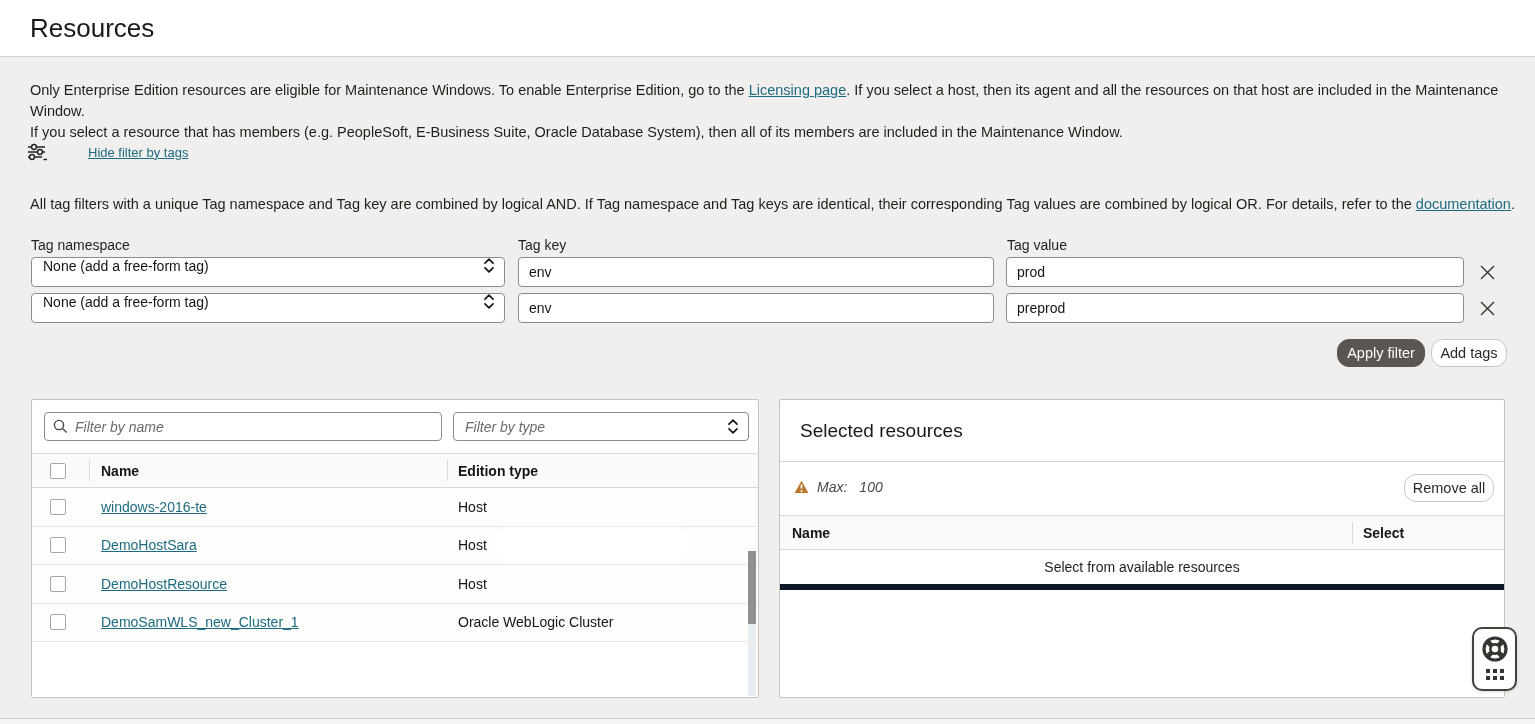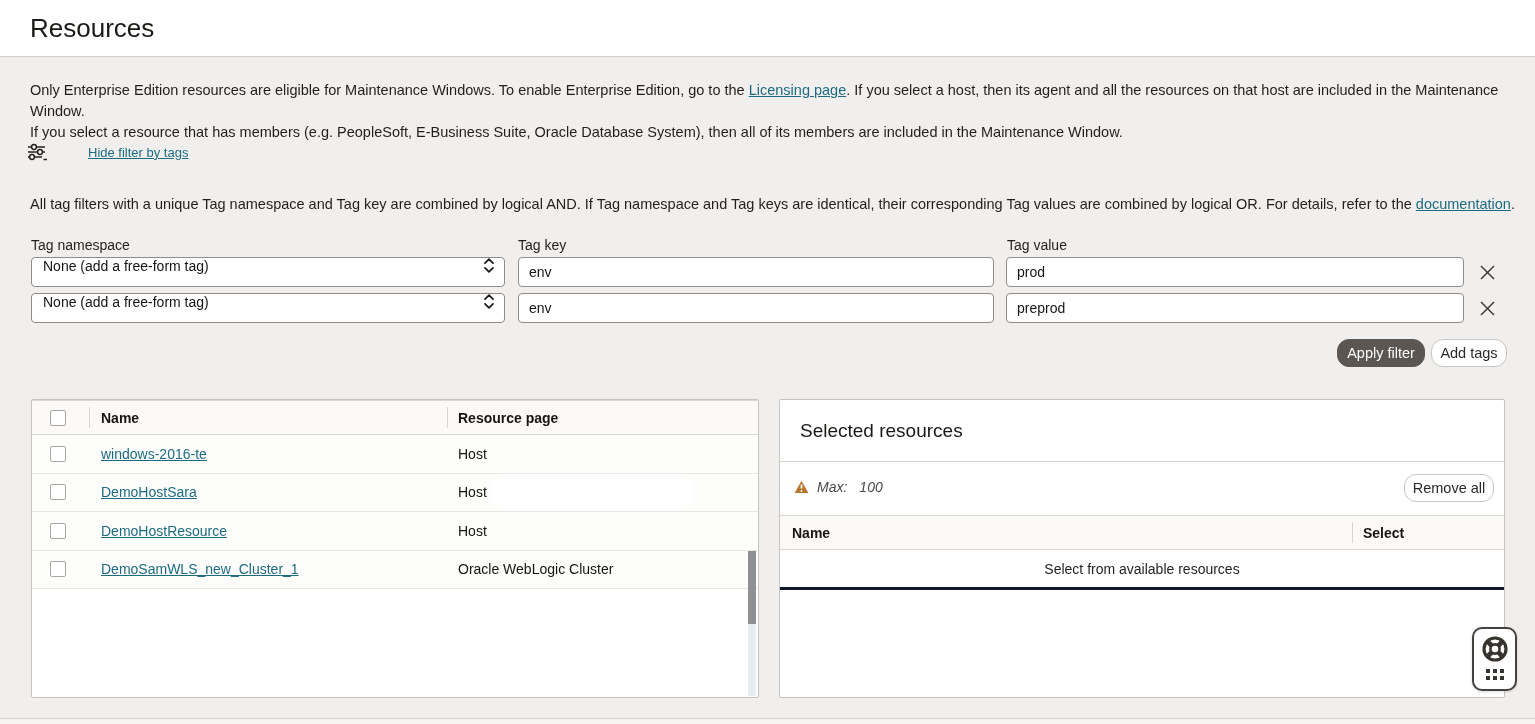--- a/index.html
+++ b/index.html
@@ -76,21 +76,21 @@
   
   .sel-toolbar { position:relative; height:53px; }
   .max-note { position:absolute; left:14px; top:17px; display:flex; align-items:center; gap:8px; }
   .max-label { font-size:14px; font-style:italic; color:#4c4844; }
   .max-value { font-size:14px; font-style:italic; color:#4c4844; margin-left:4px; }
   .remove-all { position:absolute; right:10px; top:12px; width:90px; height:28px; }
   .sel-head { display:flex; align-items:center; }
   .sel-name-h { position:absolute; left:12px; }
   .sel-action-h { position:absolute; left:583px; }
   .sel-vsep { left:572px; }
-  .empty-row { height:40px; border-bottom:3px solid #0f172a; display:flex; align-items:center; justify-content:center;
+  .empty-row { height:40px; border-bottom:6px solid #0f172a; display:flex; align-items:center; justify-content:center;
                font-size:14px; color:#211f1c; background:#fff; }
 
   
   .help-widget { position:absolute; left:1472px; top:627px; width:45px; height:64px; background:#fff; border:2px solid #45413d;
                  border-radius:10px; cursor:pointer; display:flex; flex-direction:column; align-items:center; padding-top:5px; gap:5px;
                  box-shadow:0 1px 3px rgba(0,0,0,0.15); }
   .dots { display:grid; grid-template-columns:repeat(3,4px); grid-template-rows:repeat(2,4px); gap:3px; }
   .dots span { width:4px; height:4px; background:#37332f; }
 
   .bottom-strip { position:absolute; left:0; top:718px; width:1535px; height:6px; background:#f6f5f3; border-top:1px solid #d6d3ce; }
@@ -182,27 +182,49 @@
           </g>
         </svg>
     </span>
   </button>
 
   <button class="btn btn-primary">Apply filter</button>
   <button class="btn btn-secondary add-tags">Add tags</button>
 
   <section class="panel panel-left">
 
+    <div class="lf-row">
+      <div class="name-filter">
+        <span class="icon">
+          <svg width="15" height="15" viewBox="0 0 15 15">
+              <circle cx="6" cy="6" r="4.6" stroke="#4a4642" stroke-width="1.4" fill="none"></circle>
+              <line x1="9.6" y1="9.6" x2="13.6" y2="13.6" stroke="#4a4642" stroke-width="1.4"></line>
+            </svg>
+        </span>
+        <input placeholder="Filter by name" style="">
+      </div>
+      <div class="type-filter">
+        <span class="ph">Filter by type</span>
+        <span class="icon">
+          <svg width="12" height="15" viewBox="0 0 12 15">
+              <g stroke="#1a1816" stroke-width="1.7" fill="none" stroke-linecap="round" stroke-linejoin="round">
+                <polyline points="2,5.2 6,1.2 10,5.2"></polyline>
+                <polyline points="2,9.8 6,13.8 10,9.8"></polyline>
+              </g>
+            </svg>
+        </span>
+      </div>
+    </div>
 
     <div class="thead">
       <span class="checkbox cb-cell"></span>
       <span class="vsep" style="left:57px"></span>
       <span class="name-cell">Name</span>
       <span class="vsep" style="left:415px"></span>
-      <span class="type-cell">Resource page</span>
+      <span class="type-cell">Edition type</span>
     </div>
 
     <div class="trow">
       <span class="checkbox cb-cell"></span>
       <span class="name-cell"><a class="link">windows-2016-te</a></span>
       <span class="type-cell">Host</span>
     </div>
     <div class="trow">
       <span class="checkbox cb-cell"></span>
       <span class="name-cell"><a class="link">DemoHostSara</a></span>

